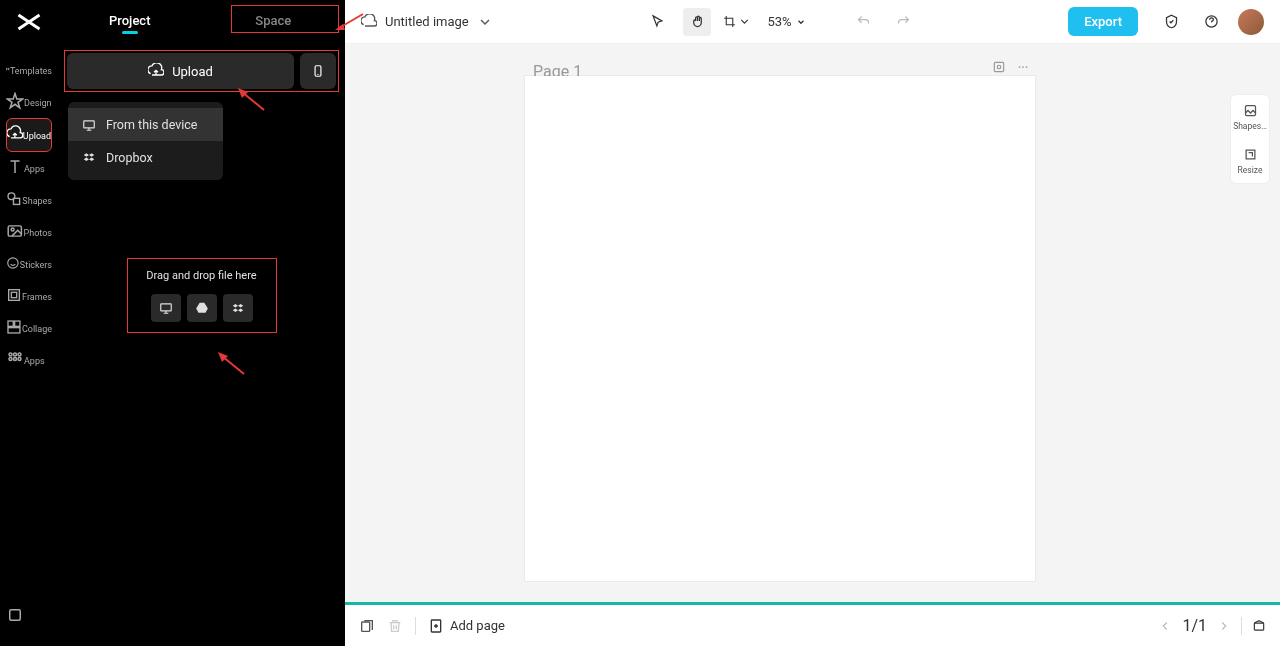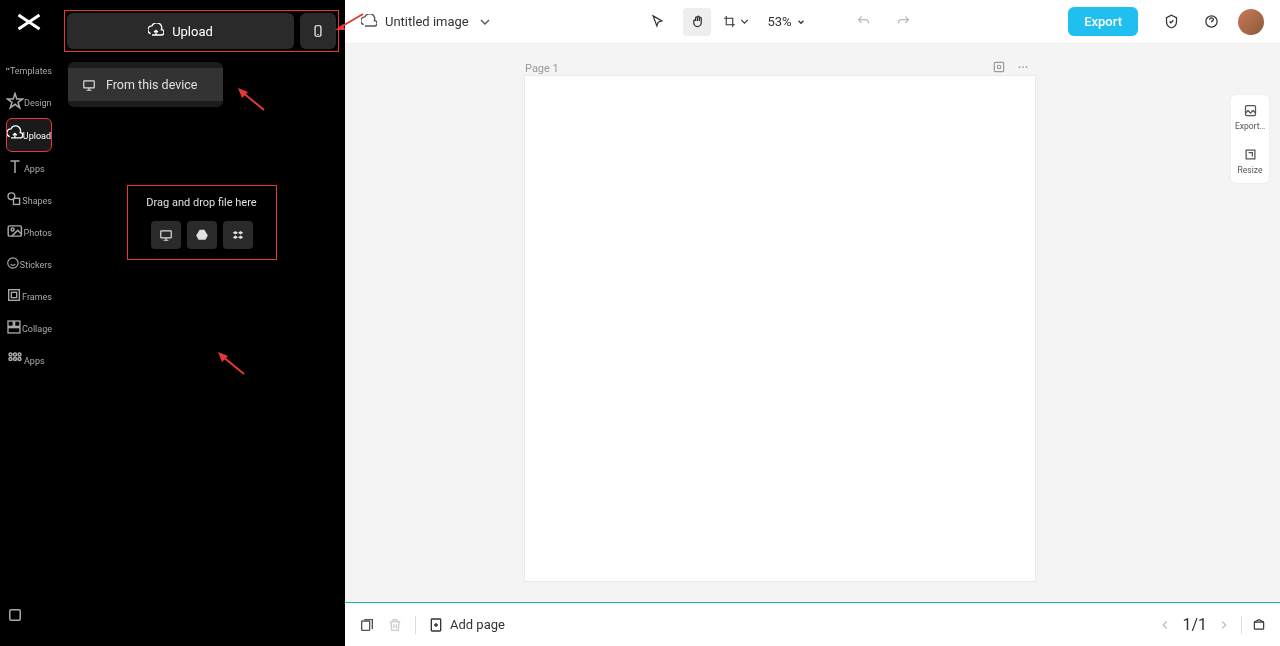--- a/index.html
+++ b/index.html
@@ -54,30 +54,30 @@
 .tool-btn { width: 28px; height: 28px; display: flex; align-items: center; justify-content: center; border-radius: 4px; cursor: pointer; }
 .tool-btn.active { background: #eee; }
 .tool-btn svg { width: 15px; height: 15px; }
 .zoom { display: flex; align-items: center; gap: 4px; font-size: 13px; color: #333; cursor: pointer; margin-left: 4px; }
 .zoom svg { width: 10px; height: 10px; }
 .spacer-mid { flex: 0 0 20px; }
 .export-btn { background: #1fc0f0; color: #fff; padding: 7px 16px; border-radius: 6px; font-size: 13px; font-weight: 500; cursor: pointer; margin-left: auto; margin-right: 8px; }
 .avatar { width: 26px; height: 26px; border-radius: 50%; background: linear-gradient(135deg,#c97a5a,#8a5a3a); }
 
 .canvas-area { flex: 1; background: #f4f4f4; position: relative; overflow: hidden; }
-.page-label { position: absolute; left: 180px; top: 18px; font-size: 11px; color: #999; }
+.page-label { position: absolute; left: 188px; top: 18px; font-size: 16px; color: #999; }
 .page-tools { position: absolute; right: 250px; top: 16px; display: flex; gap: 10px; }
 .page-tools svg { width: 14px; height: 14px; color: #999; cursor: pointer; }
 .canvas-page { position: absolute; left: 180px; top: 32px; width: 510px; height: 505px; background: #fff; box-shadow: 0 0 0 1px rgba(0,0,0,0.04); }
 
 .right-tools { position: absolute; right: 10px; top: 50px; width: 40px; background: #fff; border: 1px solid #eee; border-radius: 6px; display: flex; flex-direction: column; }
 .rt-item { display: flex; flex-direction: column; align-items: center; padding: 8px 2px; cursor: pointer; font-size: 8.5px; color: #555; }
 .rt-item svg { width: 15px; height: 15px; margin-bottom: 3px; }
 
-.bottombar { height: 44px; display: flex; align-items: center; padding: 0 14px; gap: 8px; border-top: 1px solid #14b8a6; }
+.bottombar { height: 44px; display: flex; align-items: center; padding: 0 14px; gap: 8px; border-top: 3px solid #14b8a6; }
 .bb-left { display: flex; align-items: center; gap: 12px; }
 .bb-divider { width: 1px; height: 18px; background: #ddd; }
 .add-page { display: flex; align-items: center; gap: 6px; font-size: 13px; color: #333; cursor: pointer; }
 .bb-right { margin-left: auto; display: flex; align-items: center; gap: 10px; font-size: 16px; color: #333; }
 .bb-right svg { width: 14px; height: 14px; }
 </style>
 </head>
 <body>
 
 <div class="icon-rail">
@@ -161,20 +161,25 @@
     <span class="rail-label">Apps</span>
   </div>
   <div class="rail-item rail-bottom">
     <svg viewBox="0 0 24 24" fill="none" stroke="#aaa" stroke-width="2">
         <rect x="5" y="5" width="14" height="14" rx="2"></rect>
       </svg>
   </div>
 </div>
 
 <div class="side-panel">
+  <div class="tabs">
+    <div class="tab active">Project</div>
+    <div class="tab inactive">Space</div>
+    <div class="red-box-space"></div>
+  </div>
 
   <div class="red-box-upload" style="margin:10px 6px 0;">
     <div class="upload-row" style="margin:0;">
       <div class="upload-btn">
         <svg viewBox="0 0 24 24" fill="none" stroke="#fff" stroke-width="2" width="16" height="16">
             <path d="M4 16a6 6 0 0 1 2-11.7A7 7 0 0 1 20 10a4 4 0 0 1 0 8H6"></path>
             <path d="M12 12v6M9 14l3-3 3 3"></path>
           </svg>
         <span>Upload</span>
       </div>
@@ -187,20 +192,26 @@
     </div>
   </div>
 
   <div class="dropdown-menu">
     <div class="dropdown-item hover">
       <svg viewBox="0 0 24 24" fill="none" stroke="#e0e0e0" stroke-width="2">
           <rect x="3" y="5" width="18" height="12" rx="1"></rect>
           <path d="M8 21h8M12 17v4"></path>
         </svg>
       <span>From this device</span>
+    </div>
+    <div class="dropdown-item">
+      <svg viewBox="0 0 24 24" fill="#e0e0e0">
+          <path d="M6 3l6 4-6 4-6-4zM18 3l6 4-6 4-6-4zM6 13l6 4-6 4-6-4zM18 13l6 4-6 4-6-4z" transform="scale(0.75) translate(4,2)"></path>
+        </svg>
+      <span>Dropbox</span>
     </div>
   </div>
 
   <div class="drop-zone-wrap">
     <div class="red-box-drop">
       <div class="drop-text">Drag and drop file here</div>
       <div class="drop-icons">
         <div class="drop-icon-btn">
           <svg viewBox="0 0 24 24" fill="none" stroke="#e0e0e0" stroke-width="2">
               <rect x="3" y="5" width="18" height="12" rx="1"></rect>
@@ -318,21 +329,21 @@
           <circle cx="18" cy="12" r="1.5"></circle>
         </svg>
     </div>
     <div class="canvas-page"></div>
     <div class="right-tools">
       <div class="rt-item">
         <svg viewBox="0 0 24 24" fill="none" stroke="#555" stroke-width="2">
             <rect x="4" y="4" width="16" height="16" rx="2"></rect>
             <path d="M4 16l4-4 4 4 4-4 4 4"></path>
           </svg>
-        <span>Export…</span>
+        <span>Shapes…</span>
       </div>
       <div class="rt-item">
         <svg viewBox="0 0 24 24" fill="none" stroke="#555" stroke-width="2">
             <rect x="5" y="5" width="14" height="14"></rect>
             <path d="M9 9h6v6"></path>
           </svg>
         <span>Resize</span>
       </div>
     </div>
   </div>

